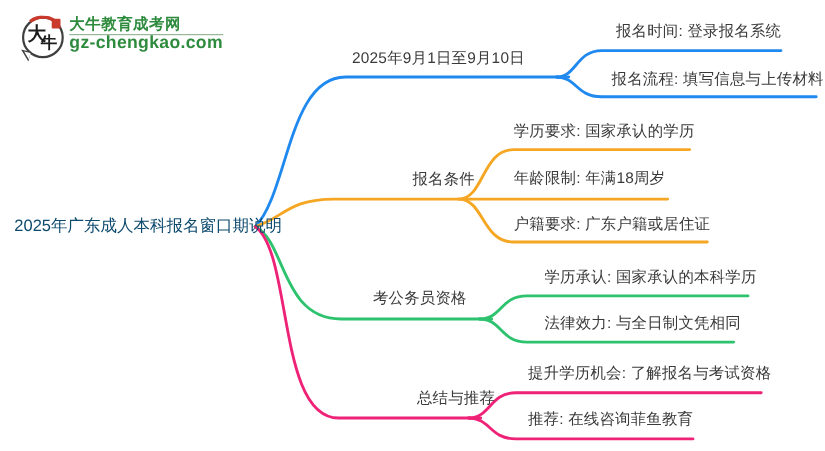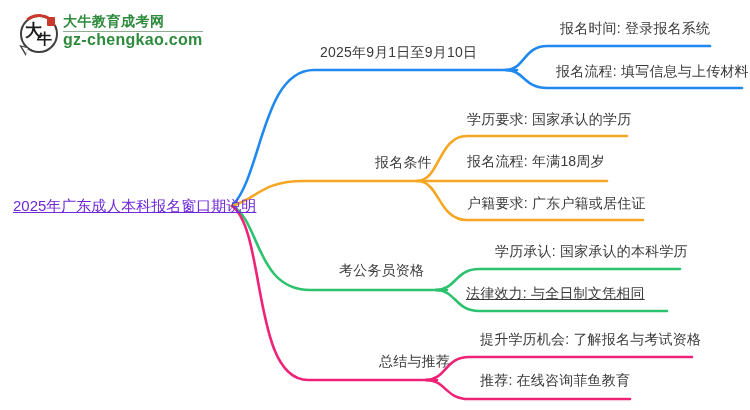--- a/index.html
+++ b/index.html
@@ -9,23 +9,22 @@
     font-family:"Liberation Sans","DejaVu Sans",sans-serif;
   }
   svg.mindmap-lines{position:absolute;left:0;top:0;}
   .lbl{
     position:absolute;
     font-size:14px;line-height:18px;
     color:#3a3a3a;white-space:nowrap;
     letter-spacing:0.2px;
   }
   .central{
-    font-size:15px;line-height:20px;color:#6d28d9;
+    font-size:15px;line-height:20px;color:#0c4a6e;
     letter-spacing:0;
-    text-decoration:underline;
   }
   
   .logo{position:absolute;left:20px;top:12px;display:flex;align-items:flex-start;}
   .logo-icon{
     position:relative;width:34px;height:34px;margin-top:3px;
     border:2px solid #3f3f3f;border-radius:50%;background:#fff;
   }
   .icon-arc{
     position:absolute;left:-3px;top:-3px;right:-3px;bottom:-3px;
     border-radius:50%;
@@ -108,22 +107,22 @@
 </svg>
 
 <div class="lbl central" style="left:13px;top:196px;">2025年广东成人本科报名窗口期说明</div>
 
 <div class="lbl" style="left:320px;top:43px;">2025年9月1日至9月10日</div>
 <div class="lbl" style="left:560px;top:19px;">报名时间: 登录报名系统</div>
 <div class="lbl" style="left:556px;top:62px;text-align:center;">报名流程: 填写信息与上传材料</div>
 
 <div class="lbl" style="left:339px;top:153px;margin-left:36px;">报名条件</div>
 <div class="lbl" style="left:467px;top:110px;">学历要求: 国家承认的学历</div>
-<div class="lbl" style="left:467px;top:152px;">报名流程: 年满18周岁</div>
+<div class="lbl" style="left:467px;top:152px;">年龄限制: 年满18周岁</div>
 <div class="lbl" style="left:467px;top:194px;">户籍要求: 广东户籍或居住证</div>
 
 <div class="lbl" style="left:339px;top:261px;">考公务员资格</div>
 <div class="lbl" style="left:495px;top:242px;">学历承认: 国家承认的本科学历</div>
-<div class="lbl" style="left:466px;top:284px;text-decoration:underline;">法律效力: 与全日制文凭相同</div>
+<div class="lbl" style="left:495px;top:284px;">法律效力: 与全日制文凭相同</div>
 
 <div class="lbl" style="left:339px;top:352px;margin-left:40px;">总结与推荐</div>
 <div class="lbl" style="left:480px;top:330px;">提升学历机会: 了解报名与考试资格</div>
 <div class="lbl" style="left:480px;top:371px;text-align:center;">推荐: 在线咨询菲鱼教育</div>
 
 </body></html>

